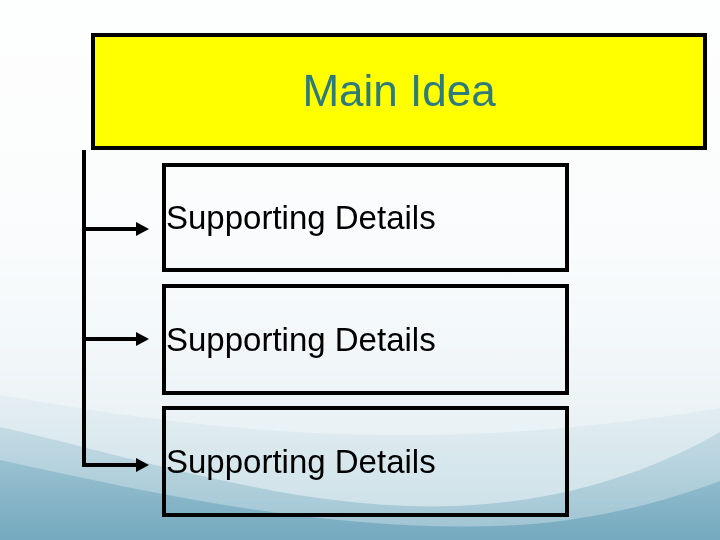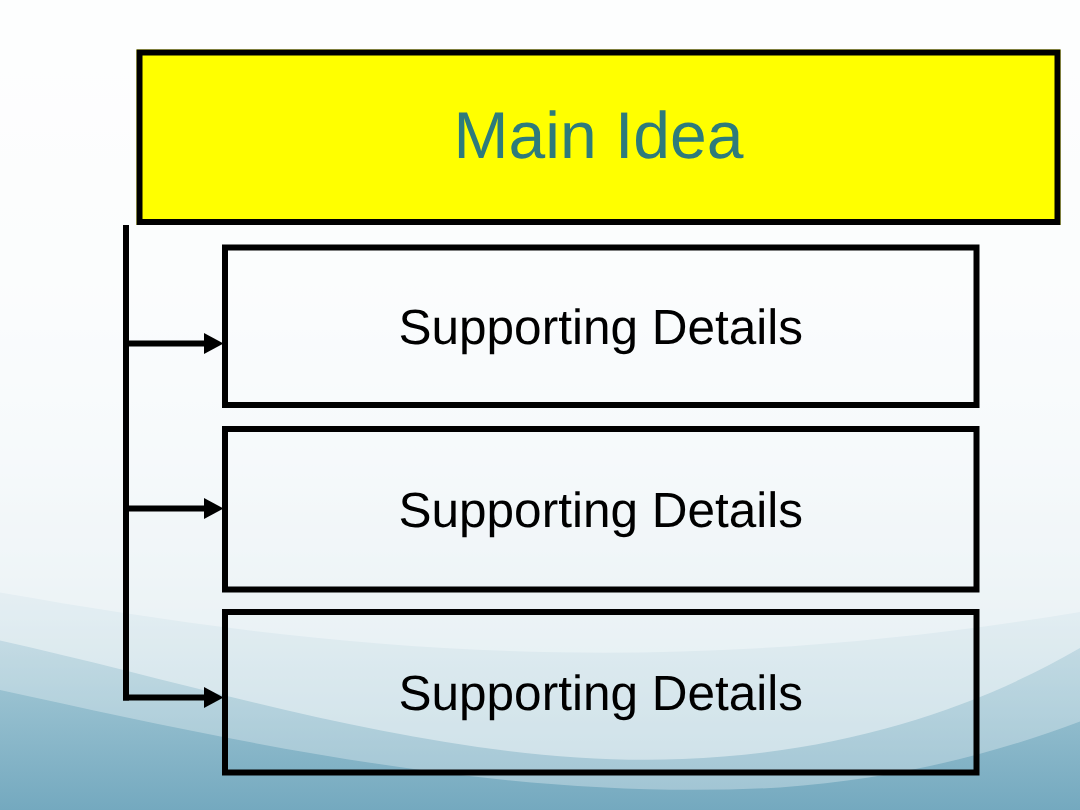--- a/index.html
+++ b/index.html
@@ -74,28 +74,27 @@
     height: 0;
     border-top: 7px solid transparent;
     border-bottom: 7px solid transparent;
     border-left: 13px solid #000000;
   }
   .arrow-1 { top: 221px; }
   .arrow-2 { top: 331px; }
   .arrow-3 { top: 457px; }
   .detail-box {
     position: absolute;
-    left: 148px;
-    width: 505px;
+    left: 162px;
+    width: 407px;
     box-sizing: border-box;
     background: transparent;
     border: 4px solid #000000;
     display: flex;
     align-items: center;
-    justify-content: center;
   }
   .detail-box-1 { top: 163px; height: 109px; }
   .detail-box-2 { top: 284px; height: 111px; }
   .detail-box-3 { top: 406px; height: 111px; }
   .detail-text {
     color: #000000;
     font-size: 33px;
     line-height: 1.0;
     white-space: nowrap;
   }

